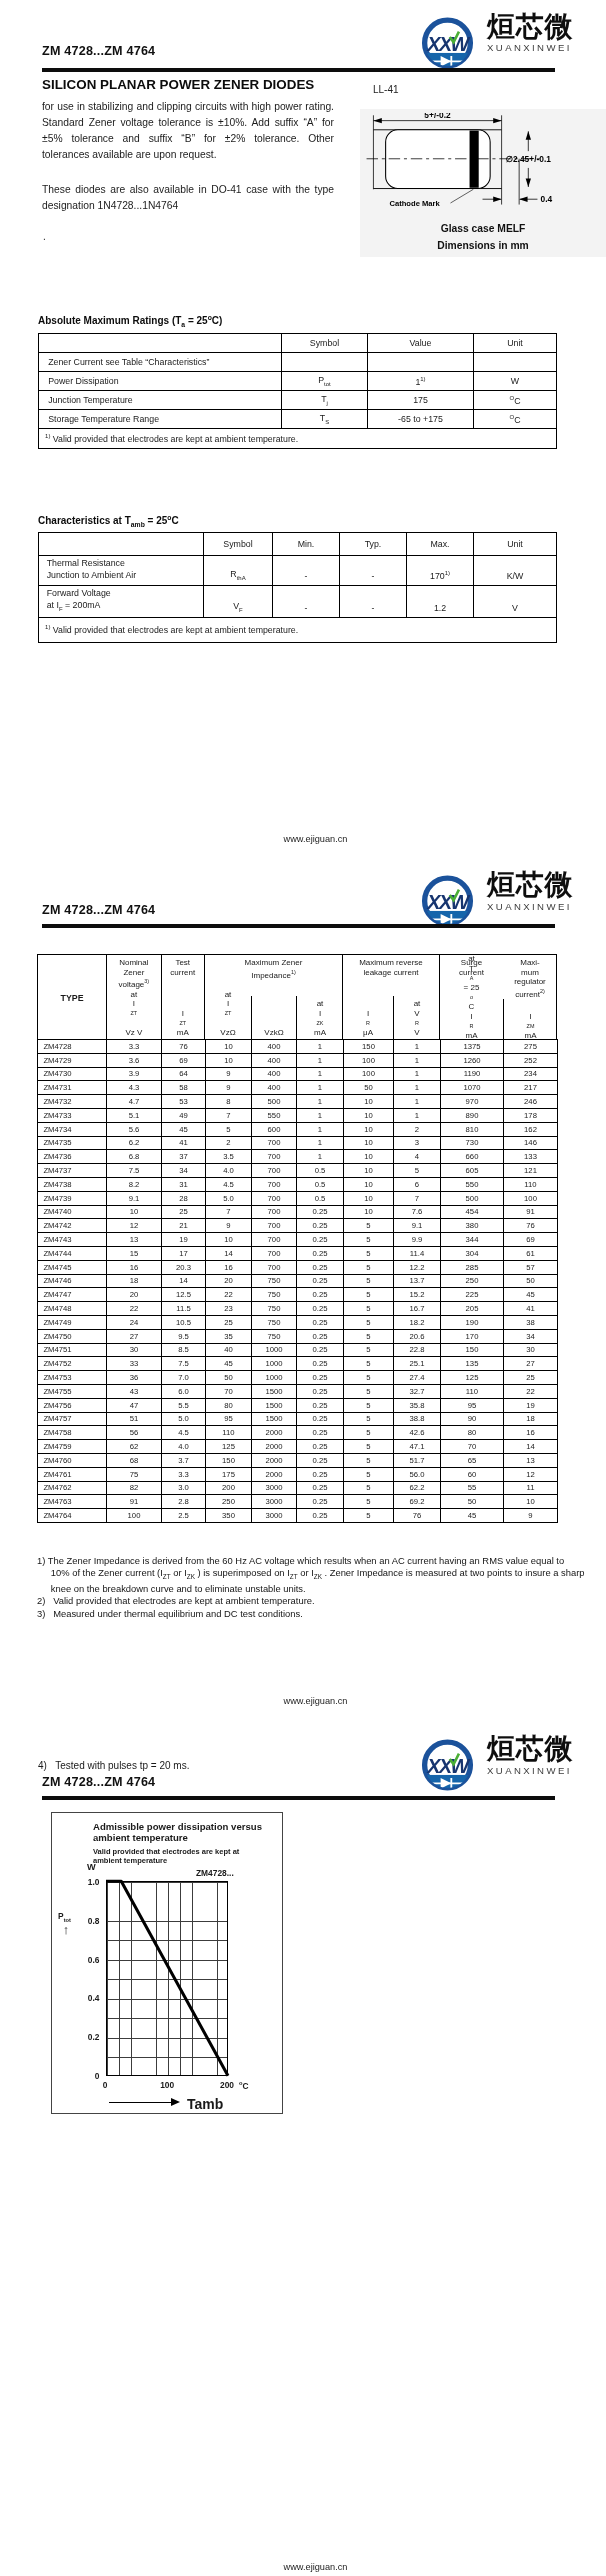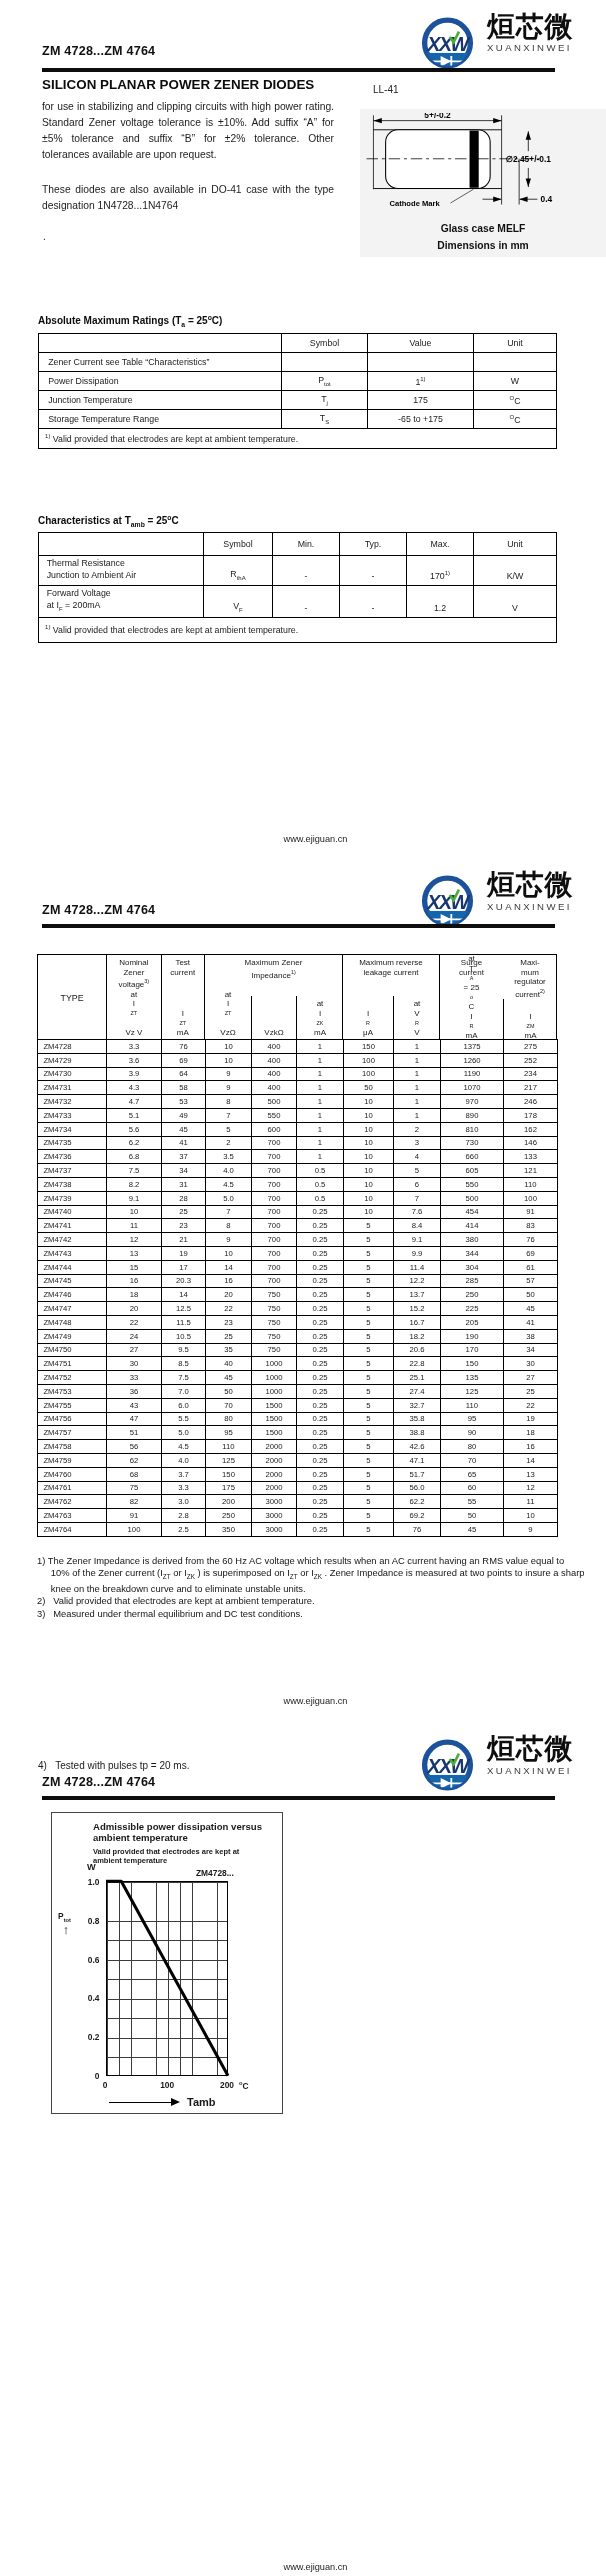--- a/index.html
+++ b/index.html
@@ -66,21 +66,21 @@
               repeating-linear-gradient(to bottom, #3c3c3c 0 0.8px, transparent 0.8px 19.5px); }
   .g-curve { position:absolute; left:54px; top:68px; overflow:visible; }
   .g-yticks { position:absolute; left:23px; top:64px; width:24.5px; height:204px; display:flex; flex-direction:column;
               justify-content:space-between; align-items:flex-end; font-size:8.4px; font-weight:bold; }
   .g-xt { position:absolute; top:267px; font-size:8.4px; font-weight:bold; text-align:center; }
   .g-ptot { position:absolute; left:6.1px; top:98px; font-size:8.4px; font-weight:bold; }
   .g-uparrow { position:absolute; left:10.7px; top:109px; font-size:13px; font-weight:bold; }
   .g-tline { position:absolute; left:57px; top:289px; width:63px; height:1.1px; background:#000; }
   .g-tarr { position:absolute; left:119px; top:285px; width:0; height:0; border-left:9.2px solid #000;
             border-top:4.2px solid transparent; border-bottom:4.2px solid transparent; }
-  .g-tamb { position:absolute; left:135px; top:283px; font-size:11px; font-weight:bold; }
+  .g-tamb { position:absolute; left:135px; top:283px; font-size:14px; font-weight:bold; }
 
   svg text { font-family:"Liberation Sans", sans-serif; }
 </style>
 </head>
 <body>
 
 <div id="page">
 
   <div class="abs doc-title" style="left:42px; top:44px;">ZM 4728...ZM 4764</div>
 
@@ -274,21 +274,21 @@
     </svg>
     <div class="logo-txt">
       <div class="logo-cn">烜芯微</div>
       <div class="logo-en">XUANXINWEI</div>
     </div>
   </div>
   <div class="abs doc-title" style="left:42px; top:903px;">ZM 4728...ZM 4764</div>
   <div class="abs rule" style="top:924px;"></div>
 
   <div class="abs bigtbl-header" style="left:37px; top:954px;">
-    <div class="bt-sec bt-type" style="width:69px;">TYPE</div>
+    <div class="bt-sec bt-type" style="width:69px;font-weight:bold;">TYPE</div>
     <div class="bt-sec" style="width:55px;">
       <div class="bt-top">
           <div class="bt-toplbl">Nominal<br>Zener<br>voltage<sup>3)</sup></div>
         </div>
       <div class="bt-subrow">
           <div class="bt-sub">at<br>I<sub>ZT</sub><br>Vz V</div>
         </div>
     </div>
     <div class="bt-sec" style="width:44px;">
       <div class="bt-top">
@@ -506,32 +506,20 @@
           <td>25</td>
           <td>7</td>
           <td>700</td>
           <td>0.25</td>
           <td>10</td>
           <td>7.6</td>
           <td>454</td>
           <td>91</td>
         </tr>
 
-        <tr>
-          <td class="t">ZM4741</td>
-          <td>11</td>
-          <td>23</td>
-          <td>8</td>
-          <td>700</td>
-          <td>0.25</td>
-          <td>5</td>
-          <td>8.4</td>
-          <td>414</td>
-          <td>83</td>
-        </tr>
 
         <tr>
           <td class="t">ZM4742</td>
           <td>12</td>
           <td>21</td>
           <td>9</td>
           <td>700</td>
           <td>0.25</td>
           <td>5</td>
           <td>9.1</td>

